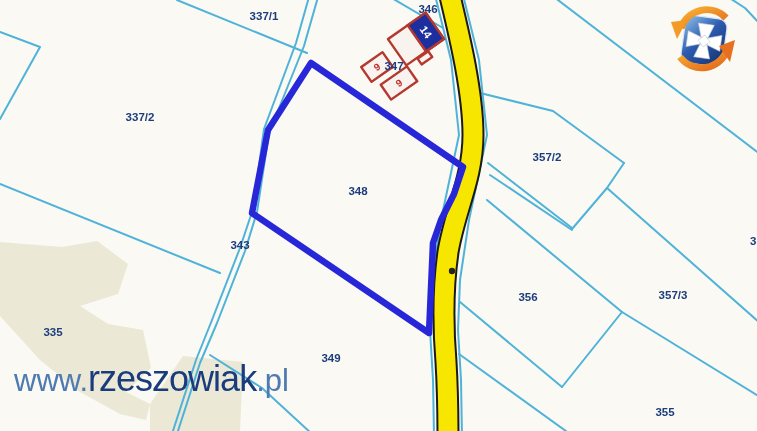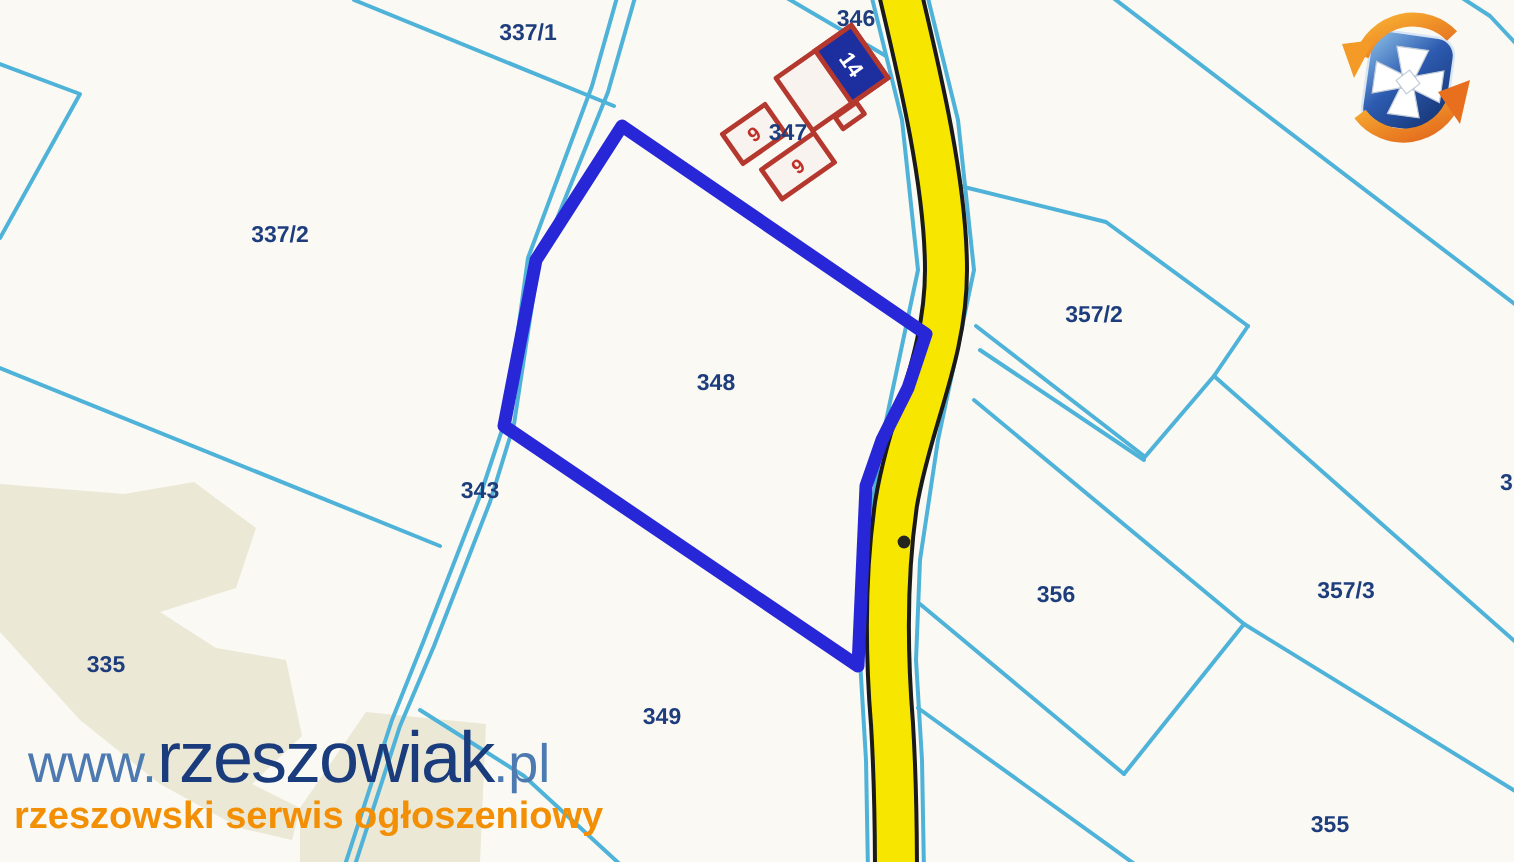--- a/index.html
+++ b/index.html
@@ -13,21 +13,21 @@
   .road-casing{fill:none;stroke:#1a1a1a;stroke-width:23;stroke-linejoin:round;}
   .road-fill{fill:none;stroke:#f7e700;stroke-width:19;stroke-linejoin:round;}
   .hl{fill:none;stroke:#2727d8;stroke-width:6.5;stroke-linejoin:round;}
   .bldg{fill:#f9f3ef;stroke:#b5382f;stroke-width:2.4;stroke-linejoin:round;}
   .bldg-blue{fill:#1d2f9e;stroke:#b5382f;stroke-width:2.4;}
   text.plabel{font-weight:bold;font-size:11.5px;fill:#1d3d7d;text-anchor:middle;}
   text.bnum-white{font-weight:bold;font-size:11px;fill:#ffffff;text-anchor:middle;}
   text.bnum-red{font-weight:bold;font-size:10px;fill:#c03028;text-anchor:middle;}
   .wm{position:absolute;left:14px;top:361px;line-height:1;pointer-events:none;}
   .wm-line1{white-space:nowrap;}
-  .wm-prefix,.wm-suffix{font-size:27px;color:#4d7ab0;}
+  .wm-prefix,.wm-suffix{font-size:31px;color:#4d7ab0;}
   .wm-brand{font-size:36px;font-weight:normal;color:#1a3c7c;letter-spacing:-1px;}
   .wm-tagline{font-size:19px;font-weight:600;color:#f28f05;margin-top:2px;margin-left:-7px;white-space:nowrap;}
   .logo{position:absolute;left:668px;top:5px;width:72px;height:72px;}
 </style>
 </head>
 <body>
 
 <div id="stage">
   <svg id="map-svg" width="757" height="431" viewBox="0 0 757 431">
 
@@ -100,21 +100,20 @@
       <text class="plabel" x="673" y="299">357/3</text>
       <text class="plabel" x="331" y="362">349</text>
       <text class="plabel" x="665" y="416">355</text>
     </g>
   </svg>
 
   <div class="wm">
     <div class="wm-line1">
       <span class="wm-prefix">www.</span><span class="wm-brand">rzeszowiak</span><span class="wm-suffix">.pl</span>
     </div>
-    <div class="wm-tagline">rzeszowski serwis ogłoszeniowy</div>
   </div>
 
   <div class="logo">
     <svg width="72" height="72" viewBox="0 0 72 72">
       <defs>
         <linearGradient id="bg1" x1="0" y1="0" x2="1" y2="1">
           <stop offset="0" stop-color="#8fc3ea"></stop>
           <stop offset="0.45" stop-color="#2d5bb0"></stop>
           <stop offset="1" stop-color="#122f6b"></stop>
         </linearGradient>

